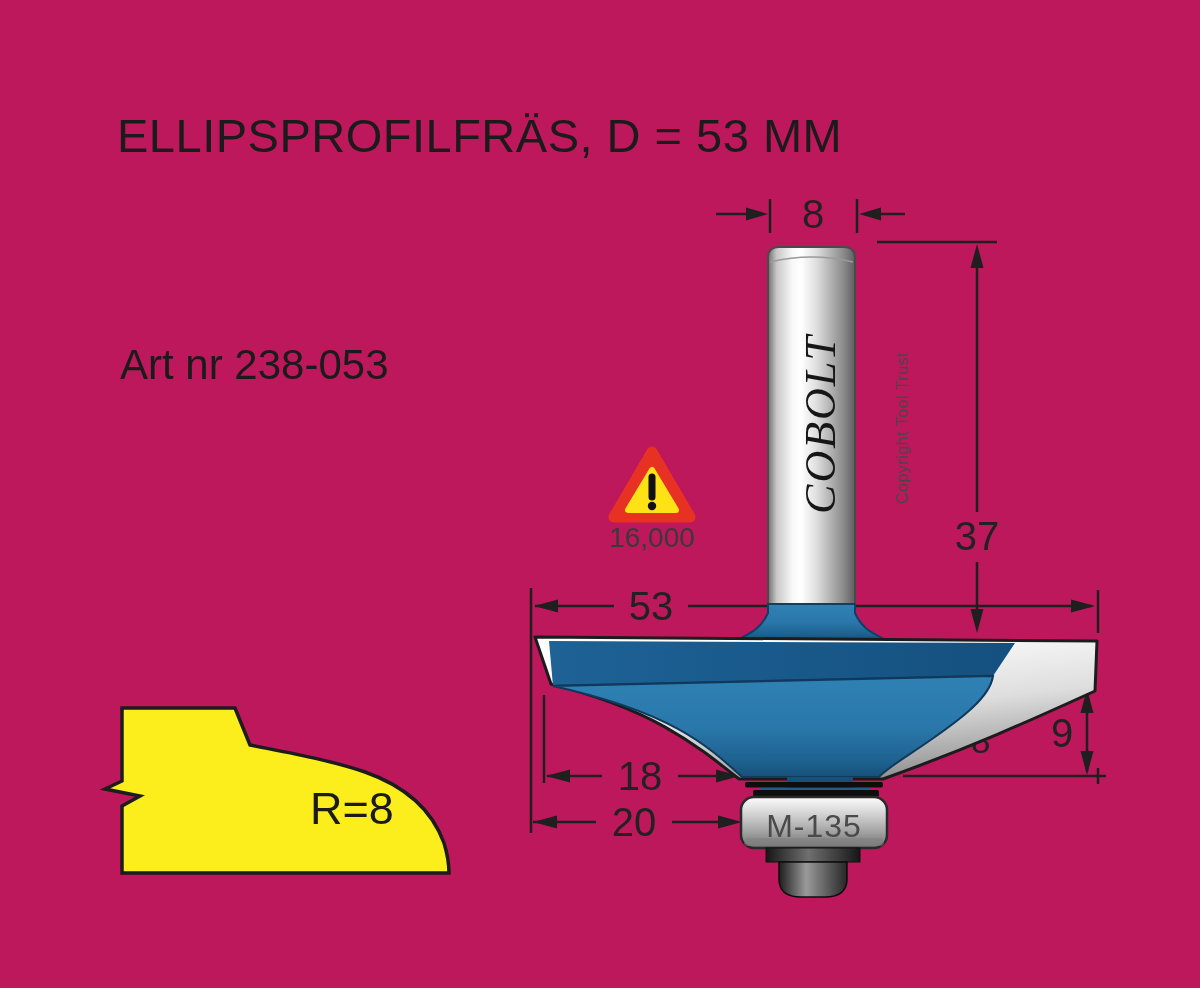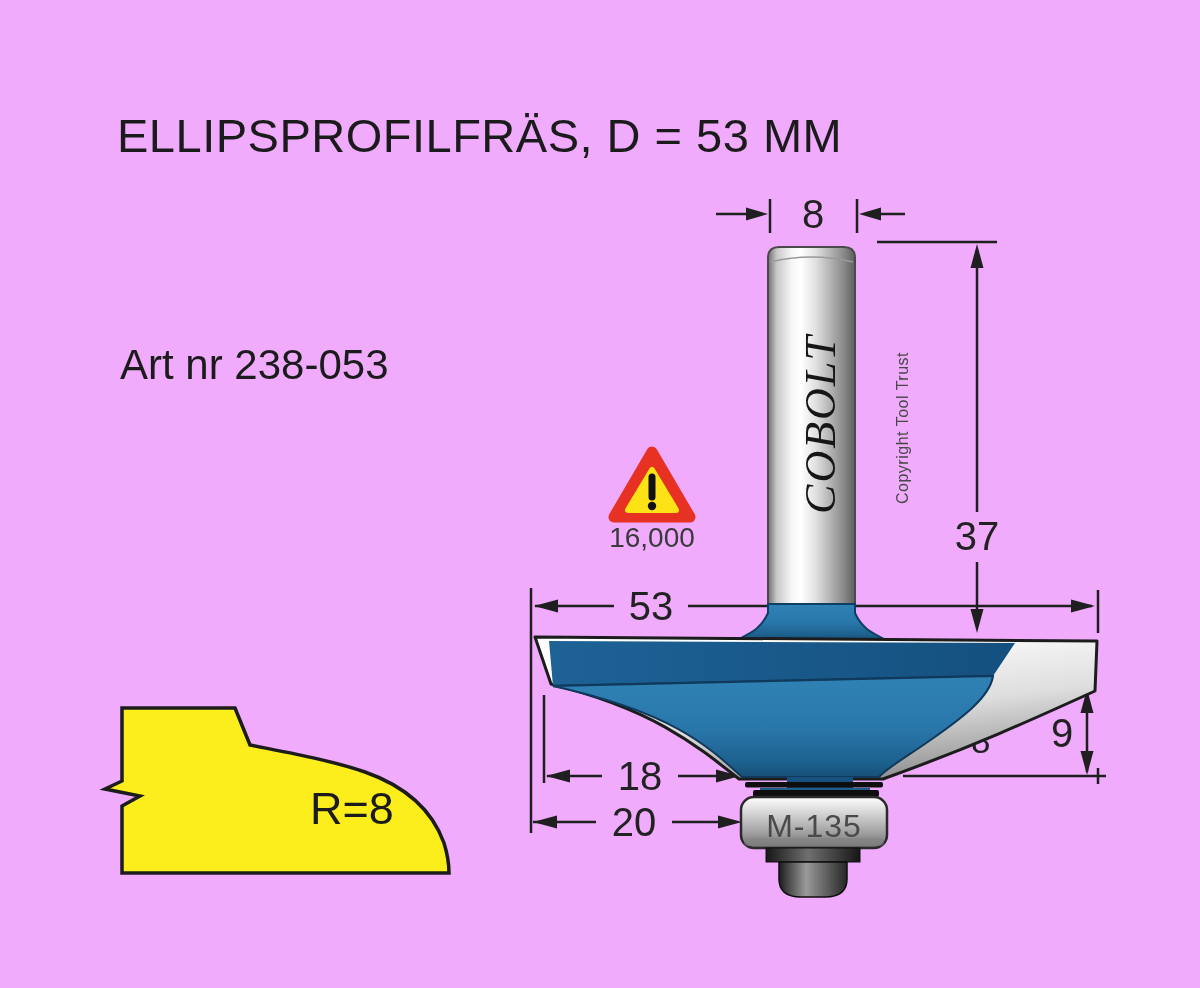--- a/index.html
+++ b/index.html
@@ -1,16 +1,16 @@
 <!DOCTYPE html>
 <html><head>
 <meta charset="utf-8">
 <style>
   html,body{margin:0;padding:0;background:#ffffff;}
-  .page{position:relative;width:1200px;height:988px;background:#f0abfc;overflow:hidden;
+  .page{position:relative;width:1200px;height:988px;background:#be185d;overflow:hidden;
         font-family:"Liberation Sans",sans-serif;}
   svg{display:block;}
   text{font-family:"Liberation Sans",sans-serif;fill:#1e1e1e;}
   .title-text{font-size:47px;letter-spacing:.5px;fill:#1b1b1b;}
   .artnr-text{font-size:42px;fill:#1b1b1b;}
   .dim-text{font-size:40px;fill:#222;}
   .dim-line{stroke:#1f1f1f;stroke-width:2.5;fill:none;}
   .arrow{fill:#1f1f1f;stroke:none;}
   .r8-text{font-size:35px;fill:#222;}
   .profile-r8{font-size:45px;fill:#1b1b1b;}

